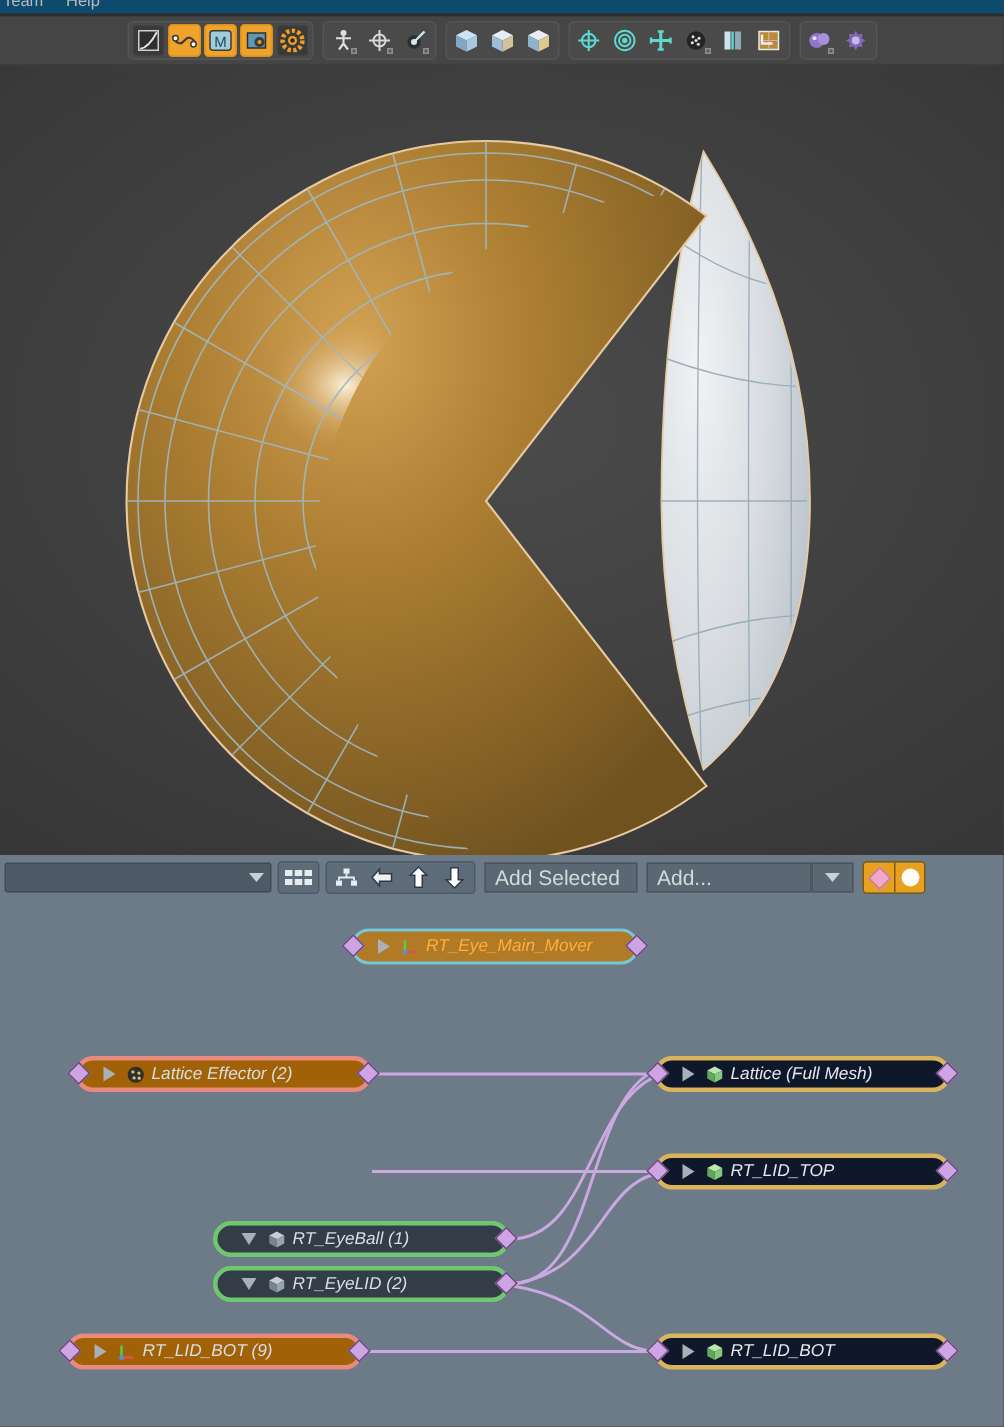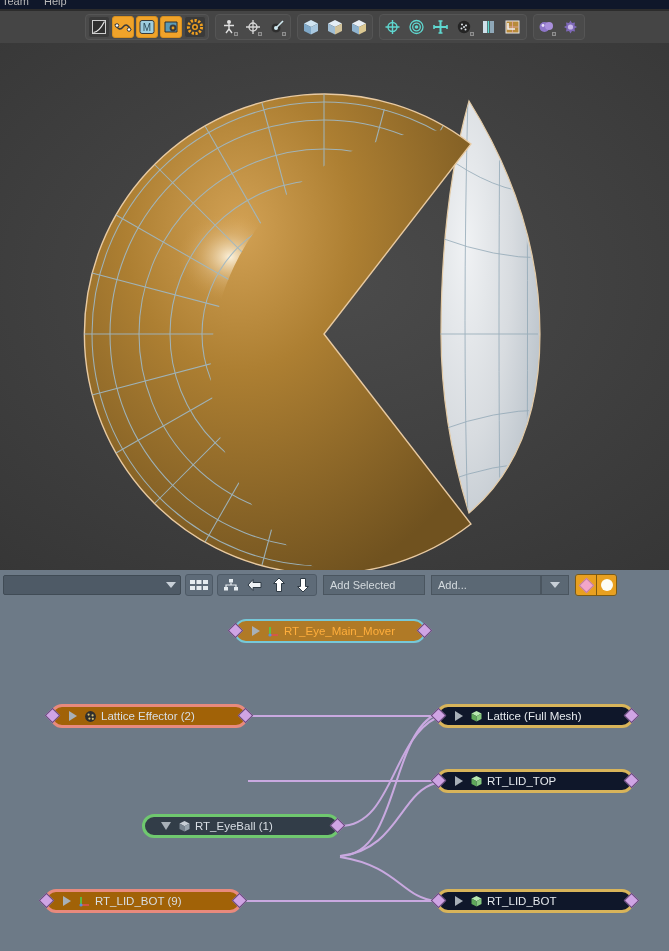--- a/index.html
+++ b/index.html
@@ -6,21 +6,21 @@
   html, body {
     width: 669px; height: 951px;
     background: #3f3f3f;
     font-family: "Liberation Sans", sans-serif;
     overflow: hidden;
   }
 
   
   #menubar {
     position: absolute; top: 0; left: 0; width: 669px; height: 9px;
-    background: #0f172a; overflow: hidden;
+    background: #0c4a6e; overflow: hidden;
   }
   #menubar .mi {
     position: absolute; top: -5px; font-size: 11px; color: #b9b9b9;
     white-space: nowrap;
   }
   #menubar-sep {
     position: absolute; top: 9px; left: 0; width: 669px; height: 2px;
     background: #2c2c2c;
   }
 
@@ -77,21 +77,21 @@
     display:flex; align-items:center; height:22px;
     border:1px solid #4e5a66; border-radius:3px; background:#5e6b78;
     margin-left:4px; padding:1px;
   }
   .nb-btn {
     width: 22px; height: 18px; display:flex; align-items:center;
     justify-content:center; margin: 0 1px;
   }
   .nb-field {
     height: 20px; background: #5b6874; border: 1px solid #4a555f;
-    color: #d4dade; font-size: 11px;
+    color: #d4dade; font-size: 14px;
     display:flex; align-items:center; padding: 0 6px;
   }
   .swatch-grp {
     display:flex; border:1px solid #7d5a12; border-radius:3px;
     overflow:hidden; margin-left:6px;
   }
   .swatch { width: 20px; height: 20px; background:#e8a020;
     display:flex; align-items:center; justify-content:center; }
 
   
@@ -113,21 +113,21 @@
   .tri.right {
     border-top: 5px solid transparent; border-bottom: 5px solid transparent;
     border-left: 8px solid #a8b0b8;
   }
   .tri.down {
     border-left: 5px solid transparent; border-right: 5px solid transparent;
     border-top: 8px solid #a8b0b8;
   }
   .node .nicon { width: 14px; height:14px; margin-right:4px; flex:0 0 auto;
     display:flex; align-items:center; justify-content:center; }
-  .node .nlabel { white-space: nowrap; }
+  .node .nlabel { white-space: nowrap; font-style: italic; }
   .port {
     position: absolute; width: 11px; height: 11px;
     background: #cfa4e4; border: 1px solid #6a4a7d;
     transform: rotate(45deg); top: 50%; margin-top: -6px;
   }
   .port.left  { left: -6px; }
   .port.right { right: -6px; }
   
   .n-sel   { background:#b07a26; border:2px solid #76c8d8; color:#ffae3c; }
   .n-red   { background:#a16207; border:3px solid #e88a7d; color:#d8dee4; }
@@ -525,20 +525,32 @@
       <svg width="13" height="13" viewBox="0 0 13 13">
           <path d="M6.5 1 L11.5 3.6 L6.5 6.2 L1.5 3.6 Z" fill="#c6cdd4"></path>
           <path d="M1.5 3.6 L6.5 6.2 L6.5 11.6 L1.5 9 Z" fill="#78848f"></path>
           <path d="M11.5 3.6 L6.5 6.2 L6.5 11.6 L11.5 9 Z" fill="#98a4ae"></path>
         </svg>
     </span>
     <span class="nlabel">RT_EyeBall (1)</span>
     <span class="port right"></span>
   </div>
 
+  <div class="node n-green" style="left:142px; top:244px; width:198px;">
+    <span class="tri down"></span>
+    <span class="nicon">
+      <svg width="13" height="13" viewBox="0 0 13 13">
+          <path d="M6.5 1 L11.5 3.6 L6.5 6.2 L1.5 3.6 Z" fill="#c6cdd4"></path>
+          <path d="M1.5 3.6 L6.5 6.2 L6.5 11.6 L1.5 9 Z" fill="#78848f"></path>
+          <path d="M11.5 3.6 L6.5 6.2 L6.5 11.6 L11.5 9 Z" fill="#98a4ae"></path>
+        </svg>
+    </span>
+    <span class="nlabel">RT_EyeLID (2)</span>
+    <span class="port right"></span>
+  </div>
 
   <div class="node n-red" style="left:44px; top:289px; width:198px;">
     <span class="port left"></span>
     <span class="tri right"></span>
     <span class="nicon">
       <svg width="13" height="13" viewBox="0 0 13 13">
           <path d="M3 10 L3 2" stroke="#4fd04f" stroke-width="1.6"></path>
           <path d="M3 10 L11 10" stroke="#e05050" stroke-width="1.6"></path>
           <circle cx="3" cy="10" r="1.6" fill="#5a8fd8"></circle>
         </svg>

